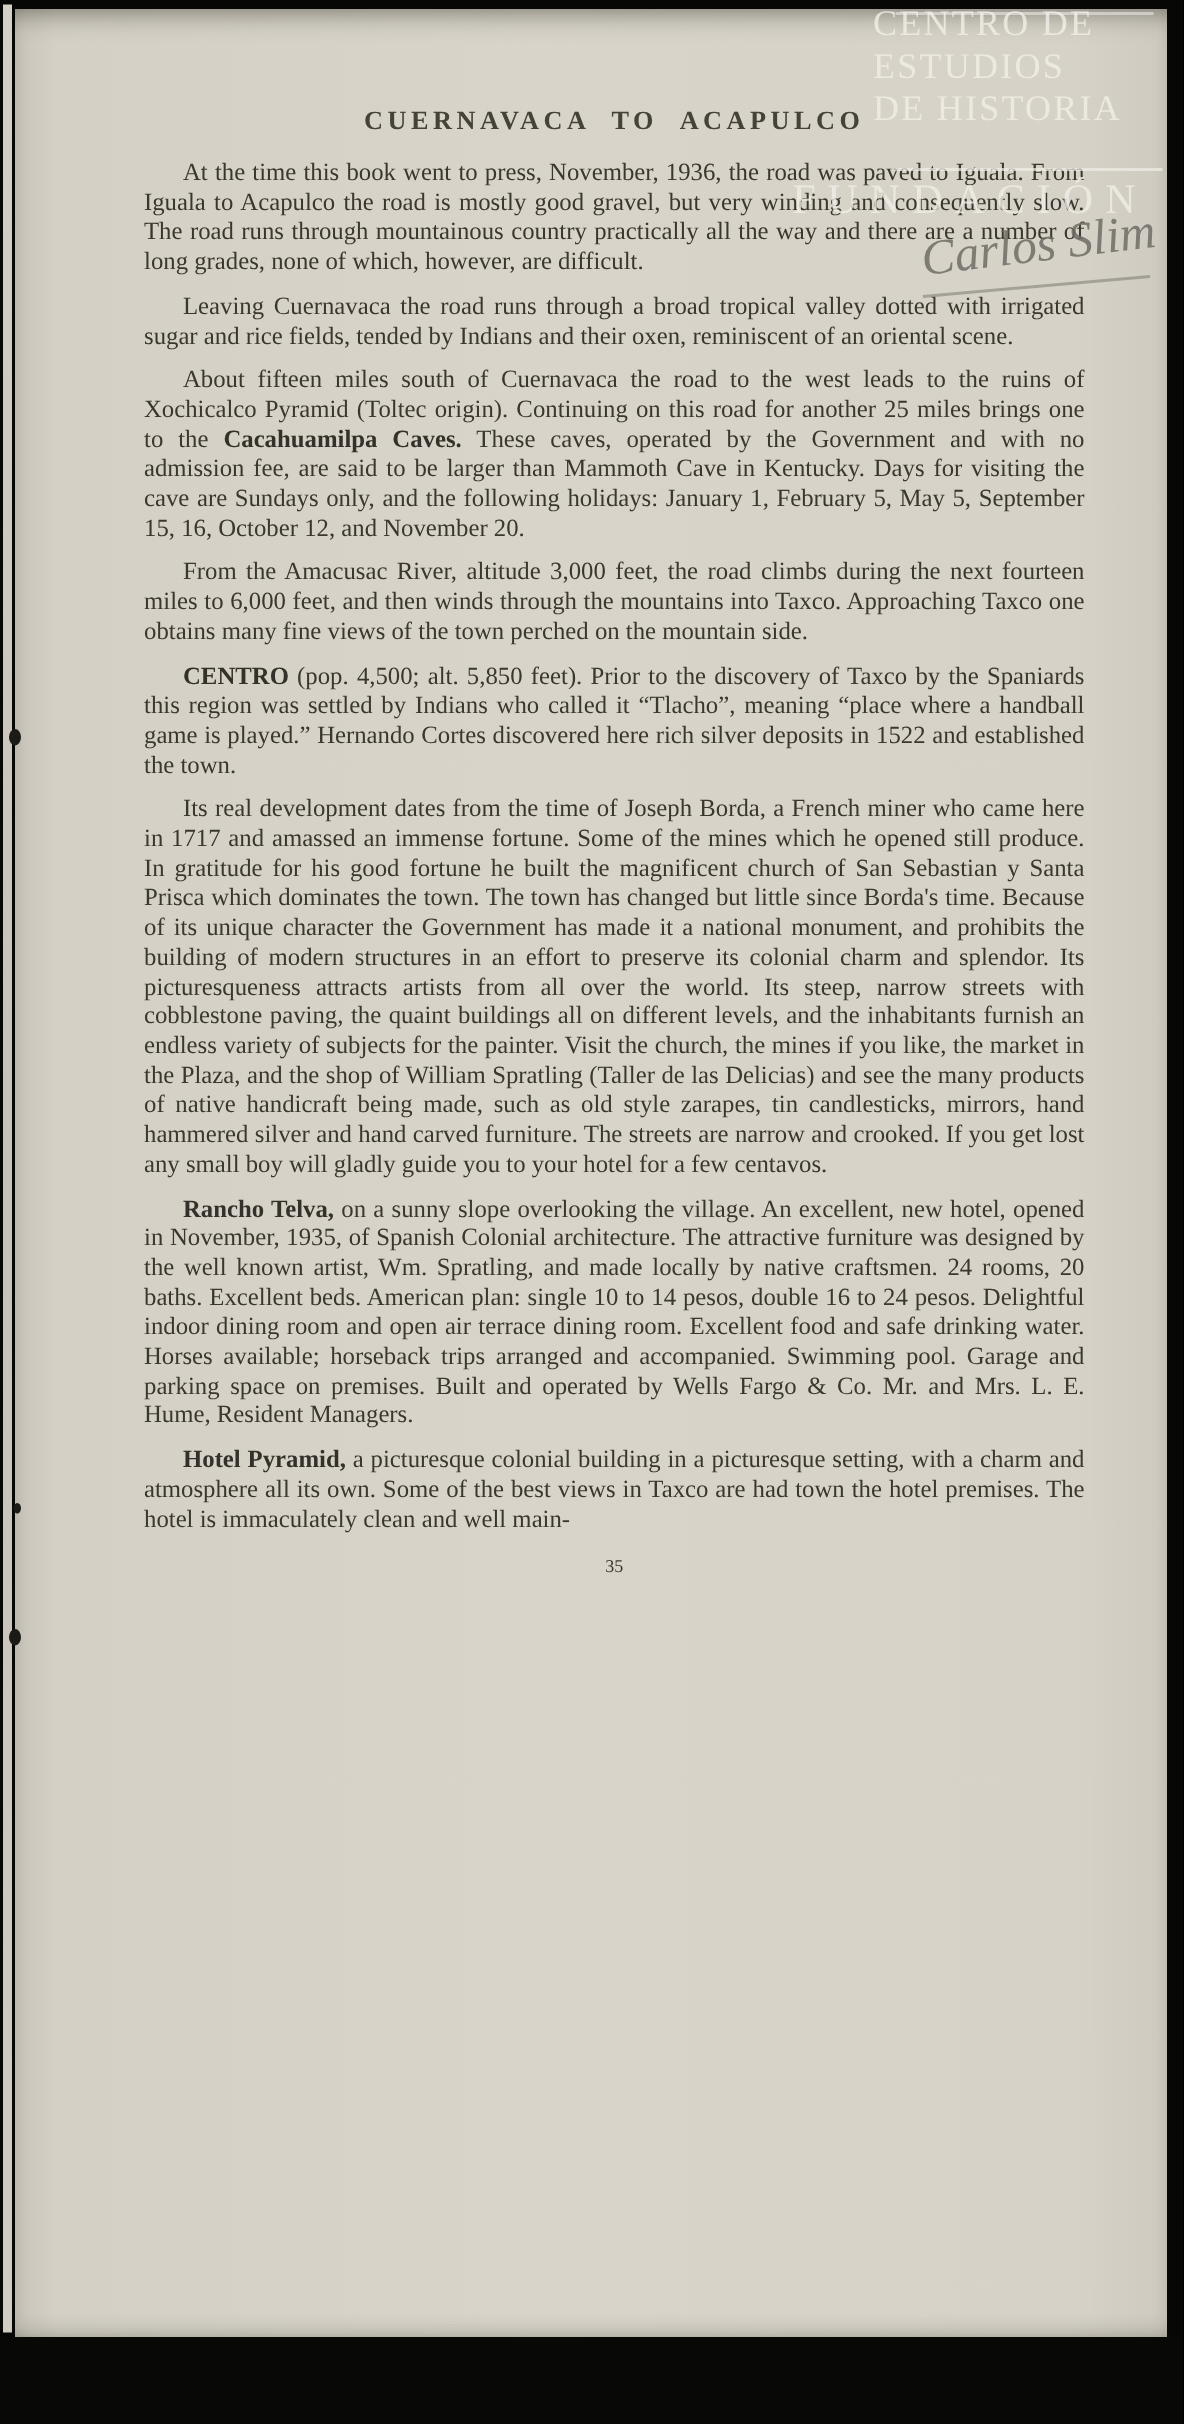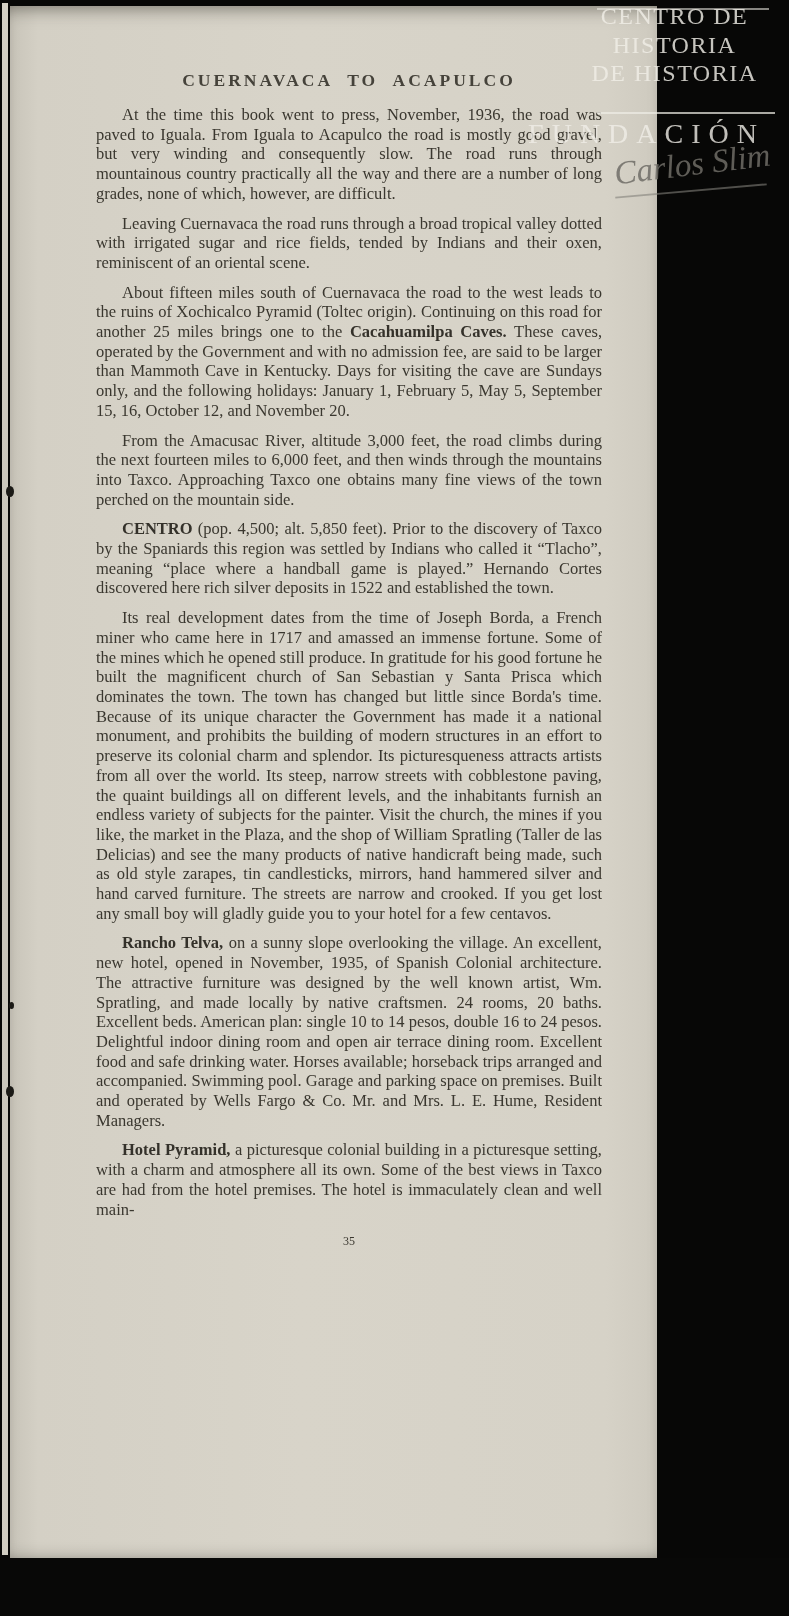--- a/index.html
+++ b/index.html
@@ -10,21 +10,21 @@
     overflow:hidden;
     font-family:"Liberation Serif", serif;
   }
   
   .edge-sliver {
     position:absolute; left:2px; top:3px; width:6px; height:1552px;
     background:linear-gradient(180deg,#d3cfc4 0%,#c6c2b7 50%,#d0ccc1 100%);
   }
   
   .paper {
-    position:absolute; left:10px; top:6px; width:647px; height:1552px;
+    position:absolute; left:10px; top:6px; width:768px; height:1552px;
     background:linear-gradient(90deg,#c8c4b9 0px,#d4d0c5 28px,#d8d4c9 45%,#d6d2c7 92%,#cecabf 100%);
     box-shadow: inset 0 14px 18px -12px rgba(40,38,30,.55), inset 0 -10px 16px -12px rgba(40,38,30,.45);
     box-sizing:border-box;
     padding:64px 55px 0 86px;
   }
   .page-title {
     margin:0 0 14px 0;
     text-align:center;
     font-size:17.5px;
     font-weight:bold;
@@ -49,21 +49,20 @@
   }
   
   .bottom-band {
     position:absolute; left:0; bottom:0; width:100%; height:58px;
     background:#080807;
   }
   
   .stamp { position:absolute; top:0; right:22px; width:185px; z-index:5; pointer-events:none; }
   .stamp-lines {
     position:absolute; top:2px; left:0; width:100%;
-    text-align:center;
     font-size:24px; line-height:28.5px;
     letter-spacing:1.5px;
     color:rgba(240,238,231,0.82);
     font-family:Liberation Serif, serif;
   }
   .stamp-rule-top {
     position:absolute; top:8px; right:-2px; width:172px; height:2px;
     background:rgba(240,238,231,0.55);
   }
   .stamp-rule-mid {
@@ -102,36 +101,36 @@
   <div class="paper">
     <h1 class="page-title">CUERNAVACA TO ACAPULCO</h1>
     <div class="page-body">
         <p><span>At the time this book went to press, November, 1936, the road was paved to Iguala. From Iguala to Acapulco the road is mostly good gravel, but very winding and consequently slow. The road runs through mountainous country practically all the way and there are a number of long grades, none of which, however, are difficult.</span></p>
         <p><span>Leaving Cuernavaca the road runs through a broad tropical valley dotted with irrigated sugar and rice fields, tended by Indians and their oxen, reminiscent of an oriental scene.</span></p>
         <p><span>About fifteen miles south of Cuernavaca the road to the west leads to the ruins of Xochicalco Pyramid (Toltec origin). Continuing on this road for another 25 miles brings one to the </span><b>Cacahuamilpa Caves.</b><span> These caves, operated by the Government and with no admission fee, are said to be larger than Mammoth Cave in Kentucky. Days for visiting the cave are Sundays only, and the following holidays: January 1, February 5, May 5, September 15, 16, October 12, and November 20.</span></p>
         <p><span>From the Amacusac River, altitude 3,000 feet, the road climbs during the next fourteen miles to 6,000 feet, and then winds through the mountains into Taxco. Approaching Taxco one obtains many fine views of the town perched on the mountain side.</span></p>
         <p><b>CENTRO</b><span> (pop. 4,500; alt. 5,850 feet). Prior to the discovery of Taxco by the Spaniards this region was settled by Indians who called it “Tlacho”, meaning “place where a handball game is played.” Hernando Cortes discovered here rich silver deposits in 1522 and established the town.</span></p>
         <p><span>Its real development dates from the time of Joseph Borda, a French miner who came here in 1717 and amassed an immense fortune. Some of the mines which he opened still produce. In gratitude for his good fortune he built the magnificent church of San Sebastian y Santa Prisca which dominates the town. The town has changed but little since Borda's time. Because of its unique character the Government has made it a national monument, and prohibits the building of modern structures in an effort to preserve its colonial charm and splendor. Its picturesqueness attracts artists from all over the world. Its steep, narrow streets with cobblestone paving, the quaint buildings all on different levels, and the inhabitants furnish an endless variety of subjects for the painter. Visit the church, the mines if you like, the market in the Plaza, and the shop of William Spratling (Taller de las Delicias) and see the many products of native handicraft being made, such as old style zarapes, tin candlesticks, mirrors, hand hammered silver and hand carved furniture. The streets are narrow and crooked. If you get lost any small boy will gladly guide you to your hotel for a few centavos.</span></p>
         <p><b>Rancho Telva,</b><span> on a sunny slope overlooking the village. An excellent, new hotel, opened in November, 1935, of Spanish Colonial architecture. The attractive furniture was designed by the well known artist, Wm. Spratling, and made locally by native craftsmen. 24 rooms, 20 baths. Excellent beds. American plan: single 10 to 14 pesos, double 16 to 24 pesos. Delightful indoor dining room and open air terrace dining room. Excellent food and safe drinking water. Horses available; horseback trips arranged and accompanied. Swimming pool. Garage and parking space on premises. Built and operated by Wells Fargo &amp; Co. Mr. and Mrs. L. E. Hume, Resident Managers.</span></p>
-        <p><b>Hotel Pyramid,</b><span> a picturesque colonial building in a picturesque setting, with a charm and atmosphere all its own. Some of the best views in Taxco are had from the hotel premises. The hotel is immaculately clean and well main-</span></p>
+        <p><b>Hotel Pyramid,</b><span> a picturesque colonial building in a picturesque setting, with a charm and atmosphere all its own. Some of the best views in Taxco are had town the hotel premises. The hotel is immaculately clean and well main-</span></p>
       </div>
     <div class="page-number">35</div>
   </div>
 
   <div class="mark mark-1"></div>
   <div class="mark mark-2"></div>
   <div class="mark mark-3"></div>
 
   <div class="bottom-band"></div>
 
   <div class="stamp">
     <div class="stamp-rule-top"></div>
     <div class="stamp-lines">
       <div>CENTRO DE</div>
-      <div>HISTORIA</div>
+      <div>ESTUDIOS</div>
       <div>DE HISTORIA</div>
     </div>
     <div class="stamp-rule-mid"></div>
     <div class="stamp-foundation">FUNDACIÓN</div>
     <div class="stamp-signature">Carlos Slim</div>
     <div class="stamp-rule-bottom"></div>
   </div>
 
 </div>
 

